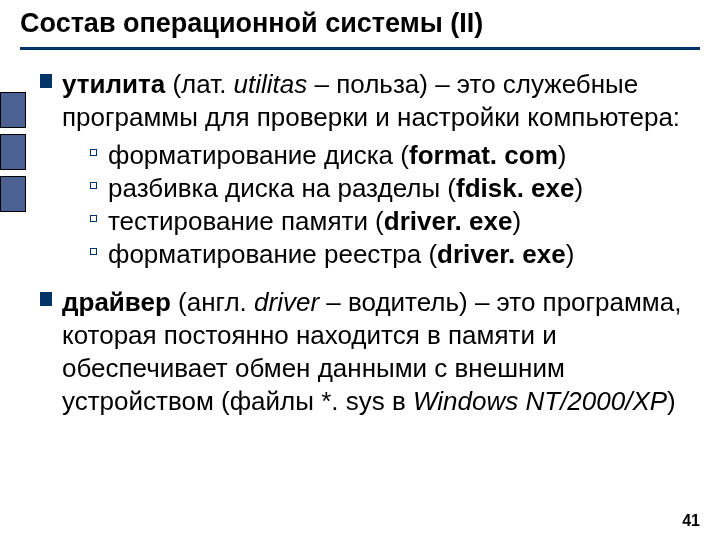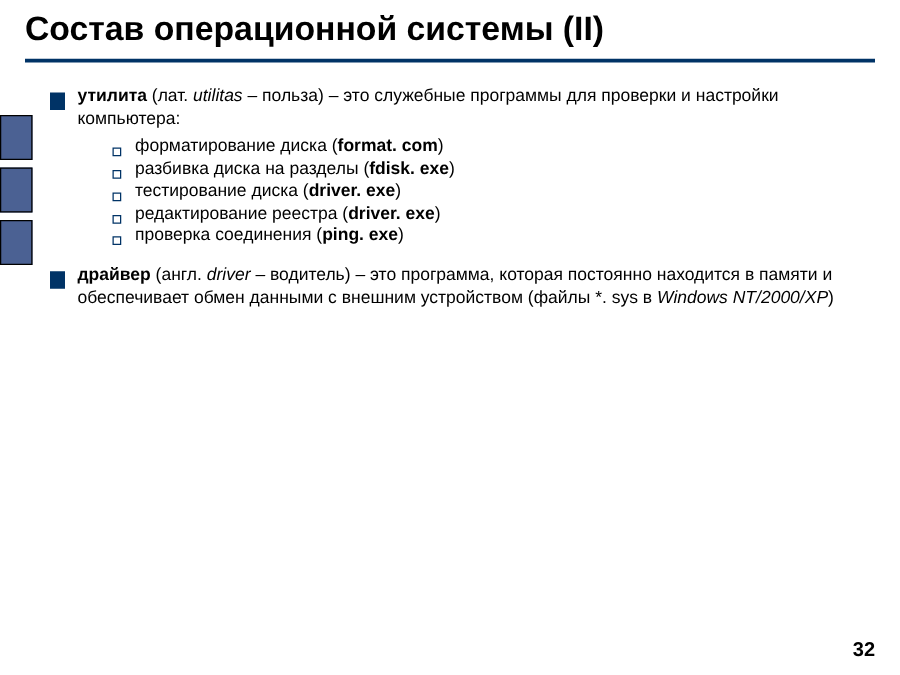--- a/index.html
+++ b/index.html
@@ -39,21 +39,21 @@
     width: 26px;
   }
   .side-block {
     background: #4b6193;
     border: 1px solid #000;
     height: 34px;
     margin-bottom: 6px;
   }
   .content {
     padding: 14px 24px 0 40px;
-    font-size: 14px;
+    font-size: 26px;
     line-height: 1.28;
     color: #000;
   }
   .top-item {
     position: relative;
     padding-left: 22px;
     margin-bottom: 14px;
   }
   .top-item .bullet {
     position: absolute;
@@ -110,29 +110,28 @@
   <div class="content">
 
     <div class="top-item">
       <span class="bullet"></span>
       <span>
         <span class="b">утилита</span><span> (лат. </span><span class="i">utilitas</span><span> – польза) – это служебные программы для проверки и настройки компьютера:</span>
       </span>
       <div class="sub-list">
         <div class="sub-item"><span class="sb"></span><span>форматирование диска (</span><span class="b">format. com</span><span>)</span></div>
         <div class="sub-item"><span class="sb"></span><span>разбивка диска на разделы (</span><span class="b">fdisk. exe</span><span>)</span></div>
-        <div class="sub-item"><span class="sb"></span><span>тестирование диска (</span><span class="b">driver. exe</span><span>)</span></div>
-        <div class="sub-item"><span class="sb"></span><span>редактирование реестра (</span><span class="b">driver. exe</span><span>)</span></div>
-        <div class="sub-item"><span class="sb"></span><span>проверка соединения (</span><span class="b">ping. exe</span><span>)</span></div>
+        <div class="sub-item"><span class="sb"></span><span>тестирование памяти (</span><span class="b">driver. exe</span><span>)</span></div>
+        <div class="sub-item"><span class="sb"></span><span>форматирование реестра (</span><span class="b">driver. exe</span><span>)</span></div>
       </div>
     </div>
 
     <div class="top-item">
       <span class="bullet"></span>
       <span>
         <span class="b">драйвер</span><span> (англ. </span><span class="i">driver</span><span> – водитель) – это программа, которая постоянно находится в памяти и обеспечивает обмен данными с внешним устройством (файлы *. sys в </span><span class="i">Windows NT/2000/XP</span><span>)</span>
       </span>
     </div>
 
   </div>
 
-  <div class="pagenum">32</div>
+  <div class="pagenum">41</div>
 </div>
 
 </body></html>

